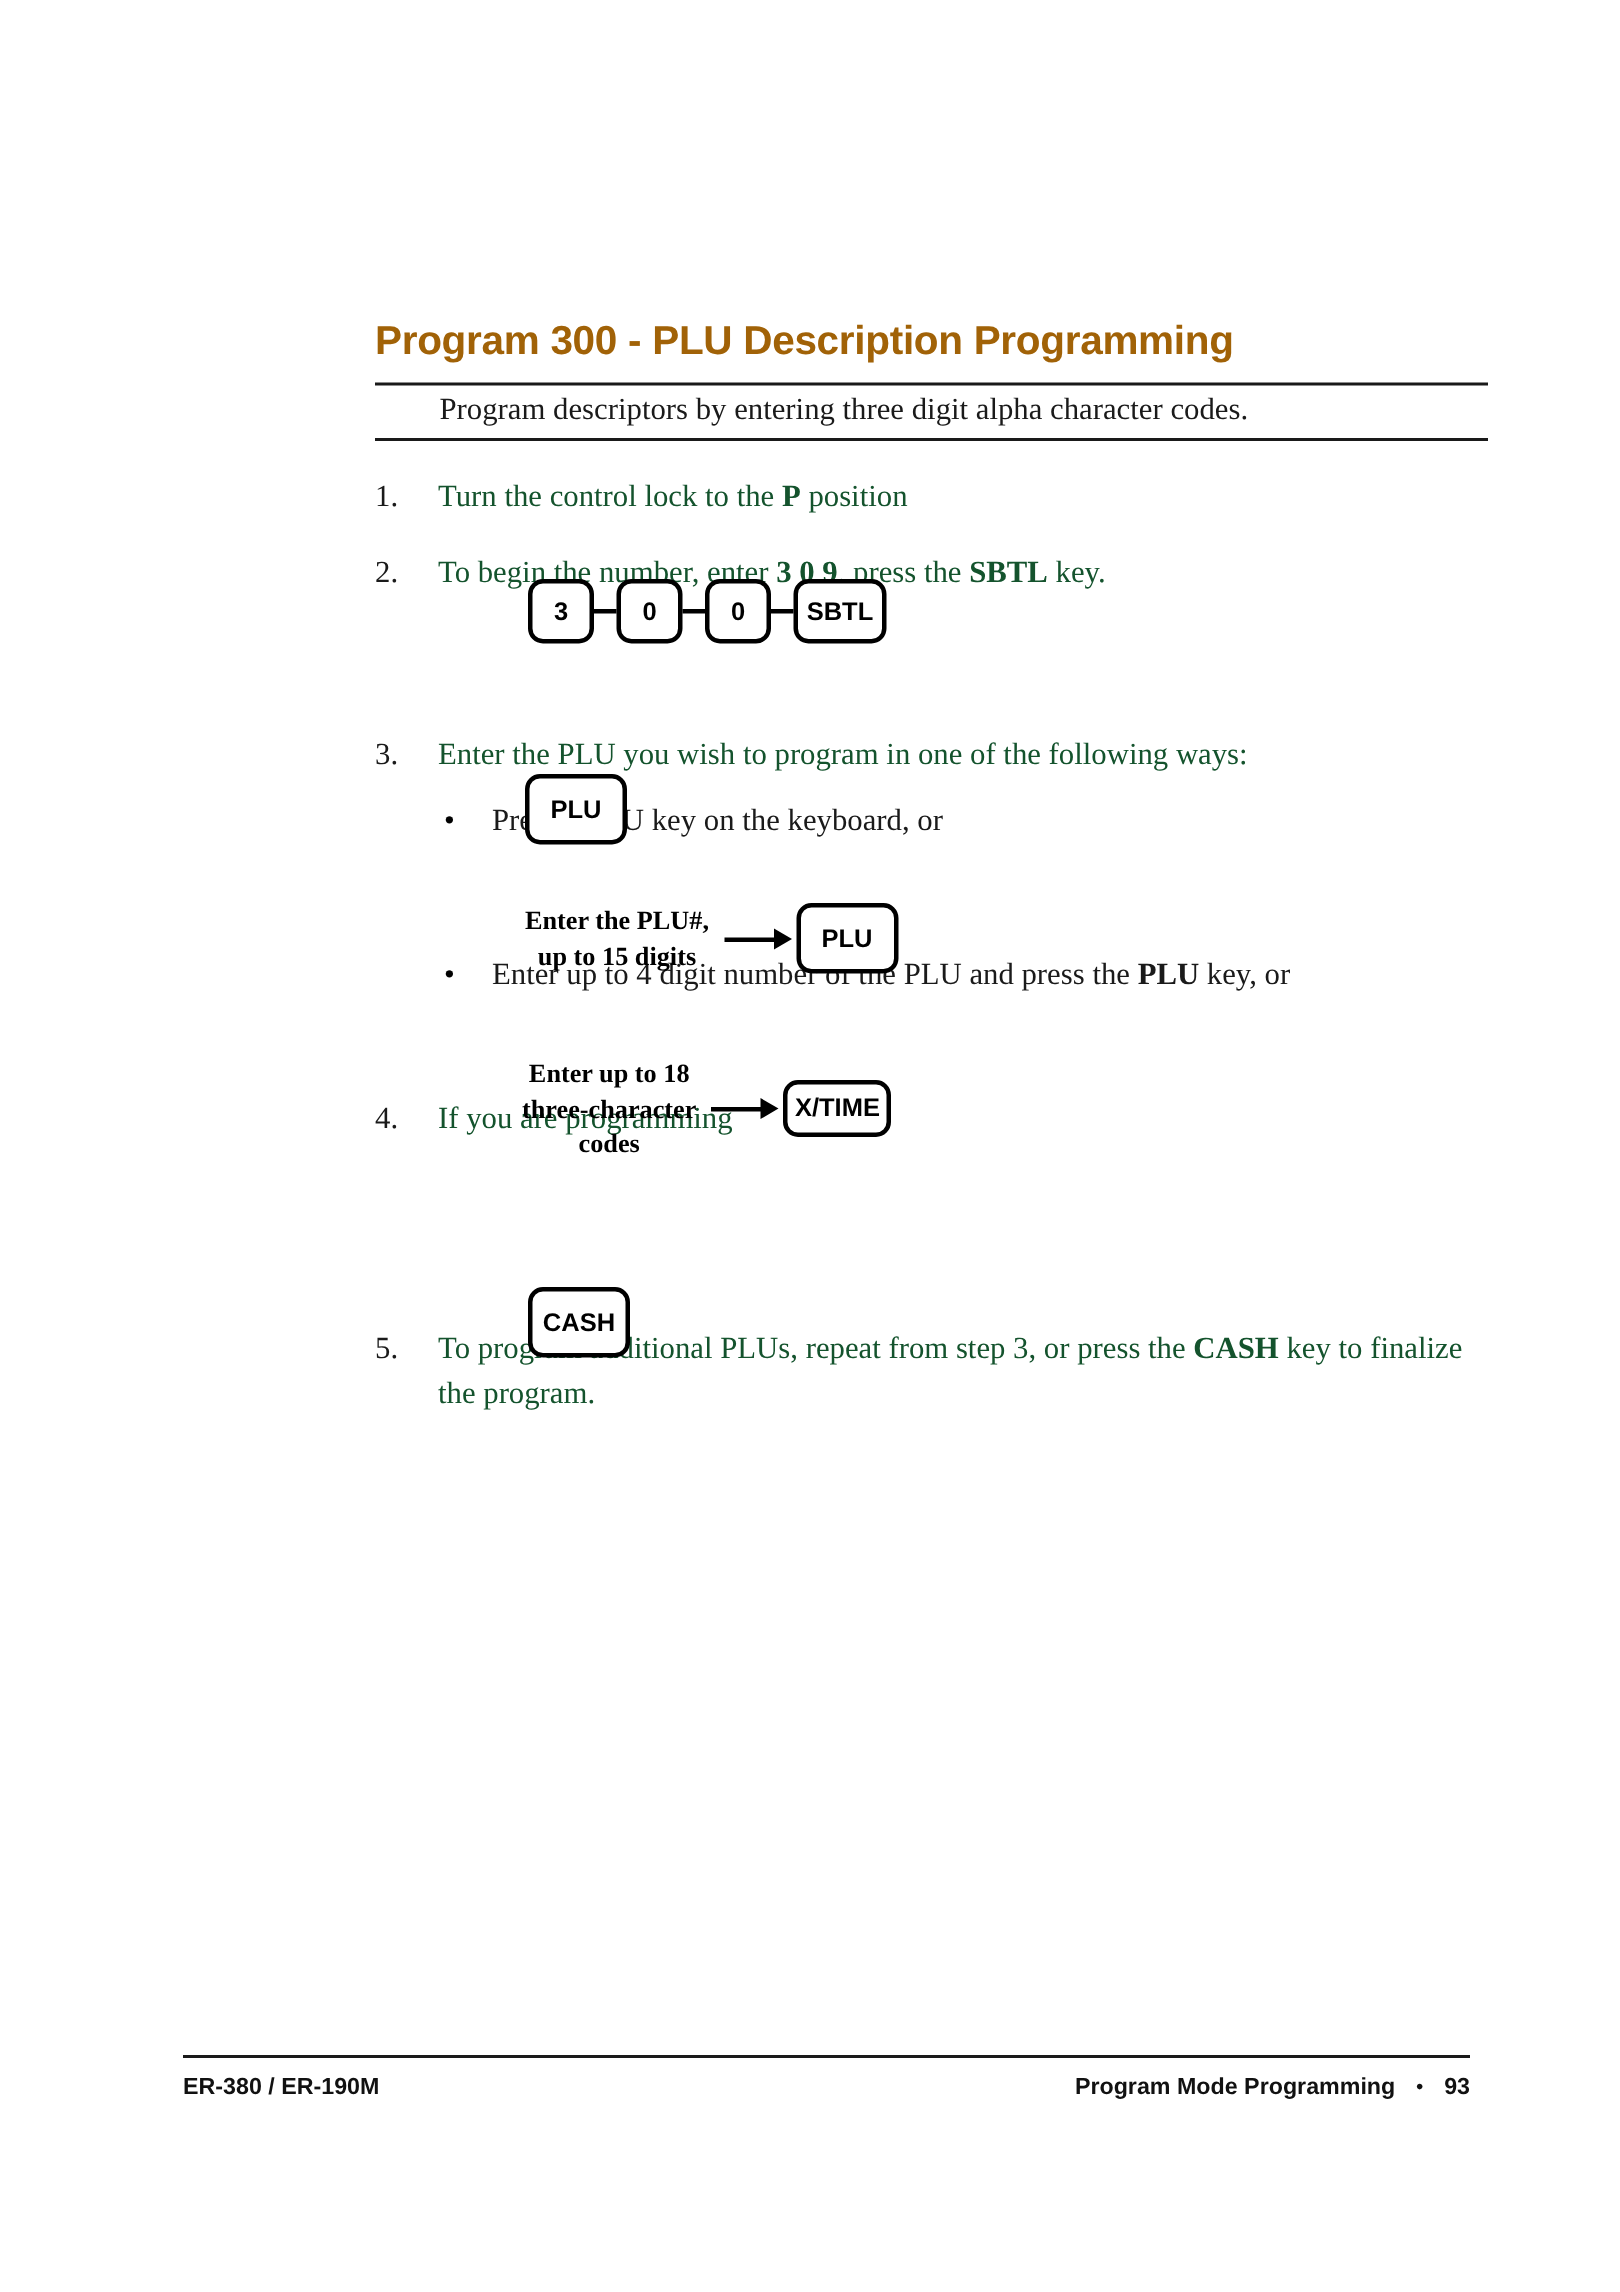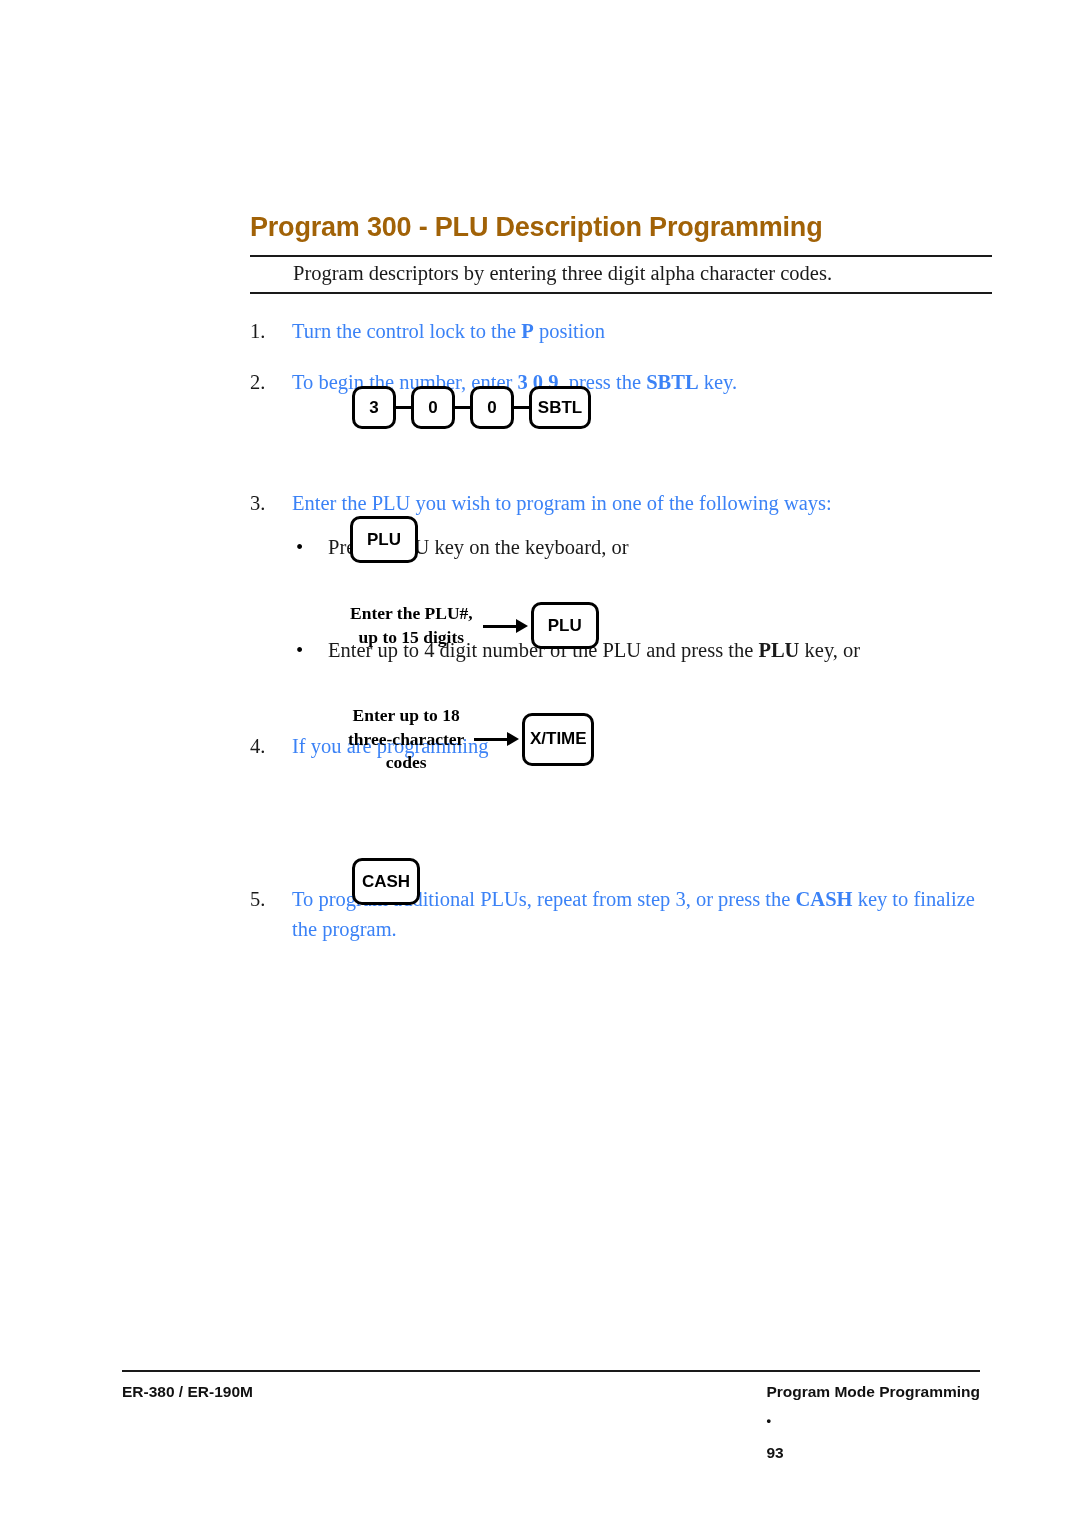--- a/index.html
+++ b/index.html
@@ -73,21 +73,21 @@
     width: 42px;
     flex: 0 0 42px;
     font-size: 20.5px;
     line-height: 1.5;
     color: #1a1a1a;
   }
   .step-text {
     flex: 1 1 auto;
     font-size: 20.5px;
     line-height: 1.5;
-    color: #3b82f6;
+    color: #14532d;
   }
   .step-text b, .bullet-text b {
     font-weight: bold;
   }
 
   .bullet-row {
     display: flex;
     align-items: flex-start;
     margin-left: 42px;
     margin-top: 14px;
@@ -132,21 +132,21 @@
     height: 43px;
     font-size: 17px;
   }
   .key-xwide {
     width: 68px;
     height: 47px;
     font-size: 17px;
   }
   .key-xxwide {
     width: 72px;
-    height: 53px;
+    height: 38px;
     font-size: 17px;
   }
   .connector {
     width: 15px;
     height: 0;
     border-top: 3px solid #000;
     flex: 0 0 15px;
   }
 
   .keyrow {
@@ -243,23 +243,22 @@
     justify-content: space-between;
     align-items: baseline;
     margin-top: 11px;
     font-family: "Liberation Sans", "DejaVu Sans", sans-serif;
     font-weight: bold;
     font-size: 15.5px;
     color: #111;
   }
   .footer-right {
     display: flex;
-    align-items: flex-start;
+    align-items: center;
     gap: 14px;
-    flex-direction: column;
   }
   .footer-dot {
     font-size: 13px;
     position: relative;
     top: -2px;
   }
 </style>
 </head>
 <body>
 

